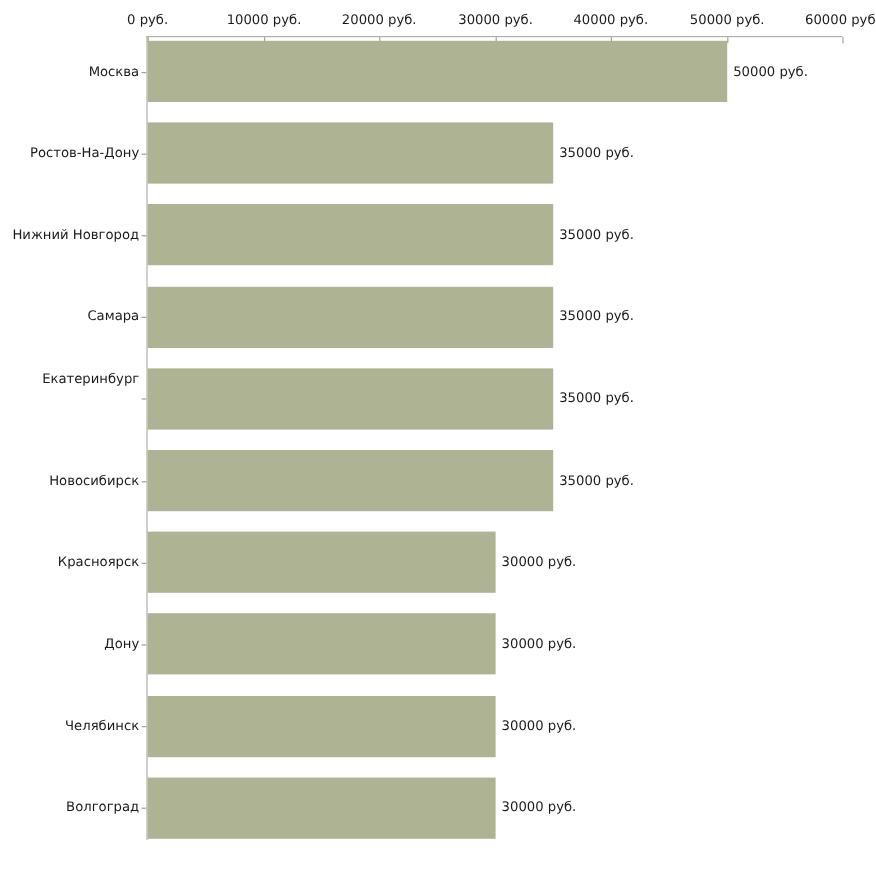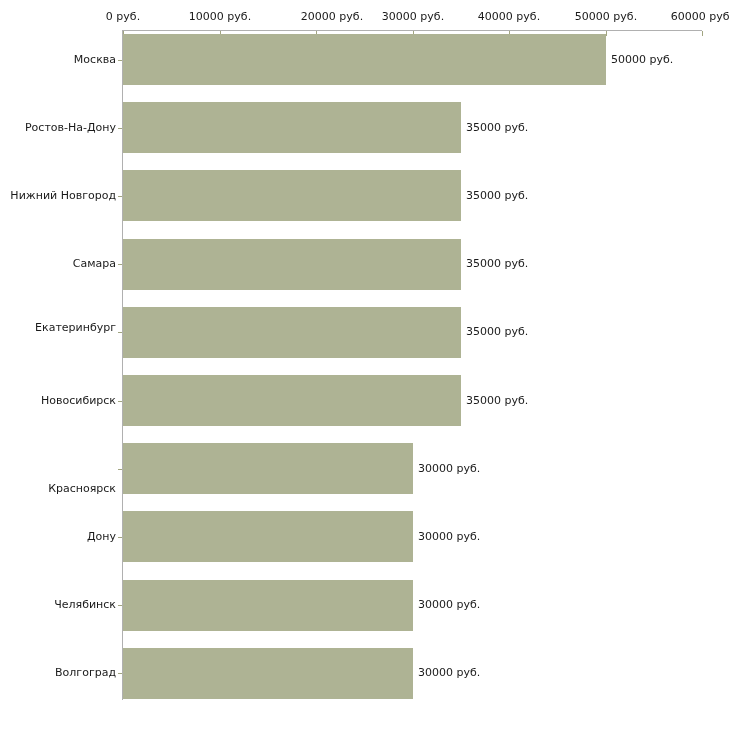--- a/index.html
+++ b/index.html
@@ -96,45 +96,45 @@
 
   <div class="x-axis-line"></div>
   <div class="y-axis-line"></div>
 
   <div id="x-ticks-layer">
       <div class="x-tick" style="left: 123px;"></div>
       <div class="x-tick-label" style="left: 123px;">0 руб.</div>
       <div class="x-tick" style="left: 220px;"></div>
       <div class="x-tick-label" style="left: 220px;">10000 руб.</div>
       <div class="x-tick" style="left: 316px;"></div>
-      <div class="x-tick-label" style="left: 332px;">20000 руб.</div>
+      <div class="x-tick-label" style="left: 316px;">20000 руб.</div>
       <div class="x-tick" style="left: 413px;"></div>
       <div class="x-tick-label" style="left: 413px;">30000 руб.</div>
       <div class="x-tick" style="left: 509px;"></div>
       <div class="x-tick-label" style="left: 509px;">40000 руб.</div>
       <div class="x-tick" style="left: 606px;"></div>
       <div class="x-tick-label" style="left: 606px;">50000 руб.</div>
       <div class="x-tick" style="left: 702px;"></div>
       <div class="x-tick-label" style="left: 702px;">60000 руб.</div>
     </div>
   <div id="y-ticks-layer">
       <div class="y-tick" style="top: 60px;"></div>
       <div class="y-tick-label" style="top: 59.5px; margin-left: 40px;">Москва</div>
       <div class="y-tick" style="top: 128px;"></div>
       <div class="y-tick-label" style="top: 127.7px;">Ростов-На-Дону</div>
       <div class="y-tick" style="top: 196px;"></div>
       <div class="y-tick-label" style="top: 195.9px;">Нижний Новгород</div>
       <div class="y-tick" style="top: 264px;"></div>
       <div class="y-tick-label" style="top: 264.1px;">Самара</div>
       <div class="y-tick" style="top: 332px;"></div>
-      <div class="y-tick-label" style="top: 328px;">Екатеринбург</div>
+      <div class="y-tick-label" style="top: 316px;">Екатеринбург</div>
       <div class="y-tick" style="top: 401px;"></div>
       <div class="y-tick-label" style="top: 400.5px;">Новосибирск</div>
       <div class="y-tick" style="top: 469px;"></div>
-      <div class="y-tick-label" style="top: 468.7px; margin-top: 20px;">Красноярск</div>
+      <div class="y-tick-label" style="top: 468.7px;">Красноярск</div>
       <div class="y-tick" style="top: 537px;"></div>
       <div class="y-tick-label" style="top: 536.9px;">Дону</div>
       <div class="y-tick" style="top: 605px;"></div>
       <div class="y-tick-label" style="top: 605.1px;">Челябинск</div>
       <div class="y-tick" style="top: 673px;"></div>
       <div class="y-tick-label" style="top: 673.3px;">Волгоград</div>
     </div>
   <div id="bars-layer">
       <div class="bar" style="top: 34px; width: 483px; height: 51px; background: rgb(174, 179, 148);"></div>
       <div class="bar-value-label" style="left: 611px; top: 59.5px;">50000 руб.</div>

